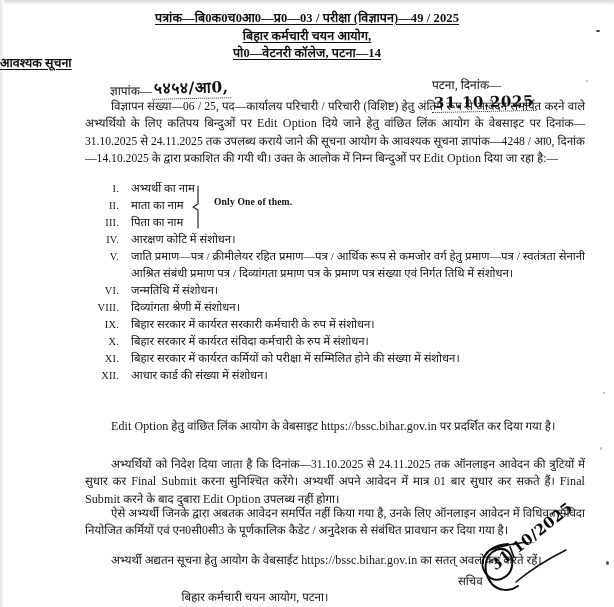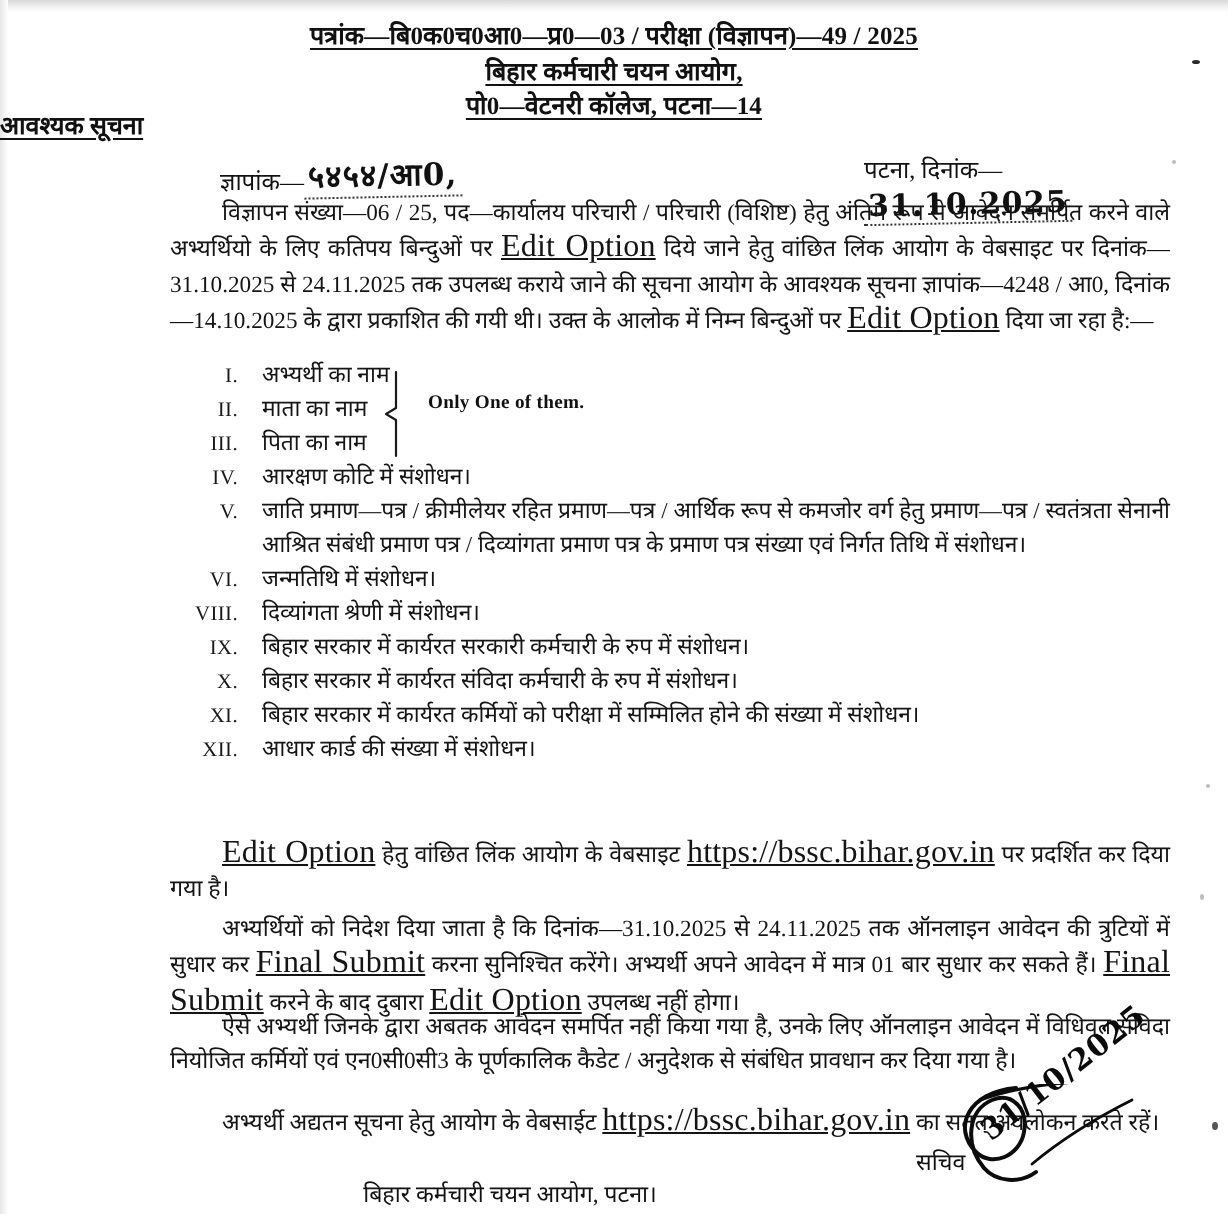--- a/index.html
+++ b/index.html
@@ -109,23 +109,22 @@
     position: absolute;
     font-size: 11.6px;
     line-height: 17.4px;
     text-align: justify;
     text-justify: inter-word;
     color: #141414;
   }
   .para .ind { display: inline-block; width: 26px; }
   .en {
     font-family: "Liberation Serif", serif;
-    font-size: 16px;
+    font-size: 12px;
     letter-spacing: 0.1px;
-    text-decoration: underline;
   }
 
   #para-intro {
     left: 85px;
     top: 98px;
     width: 500px;
   }
 
   #list-wrap {
     position: absolute;

